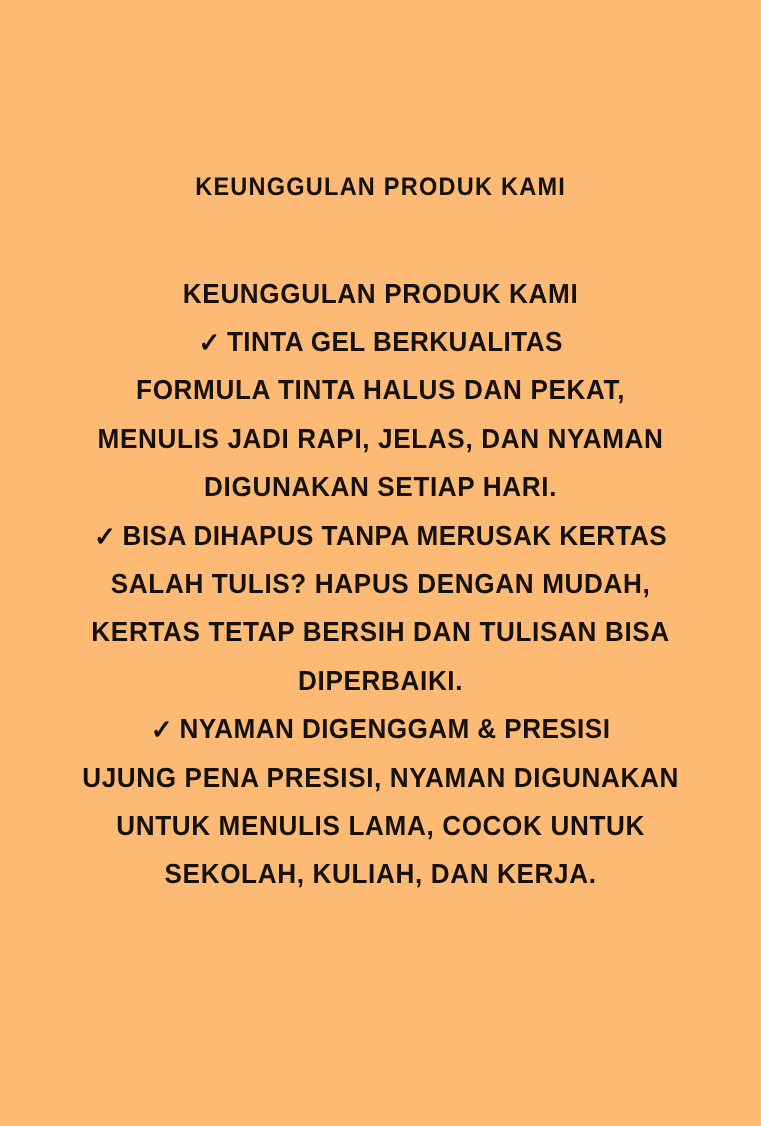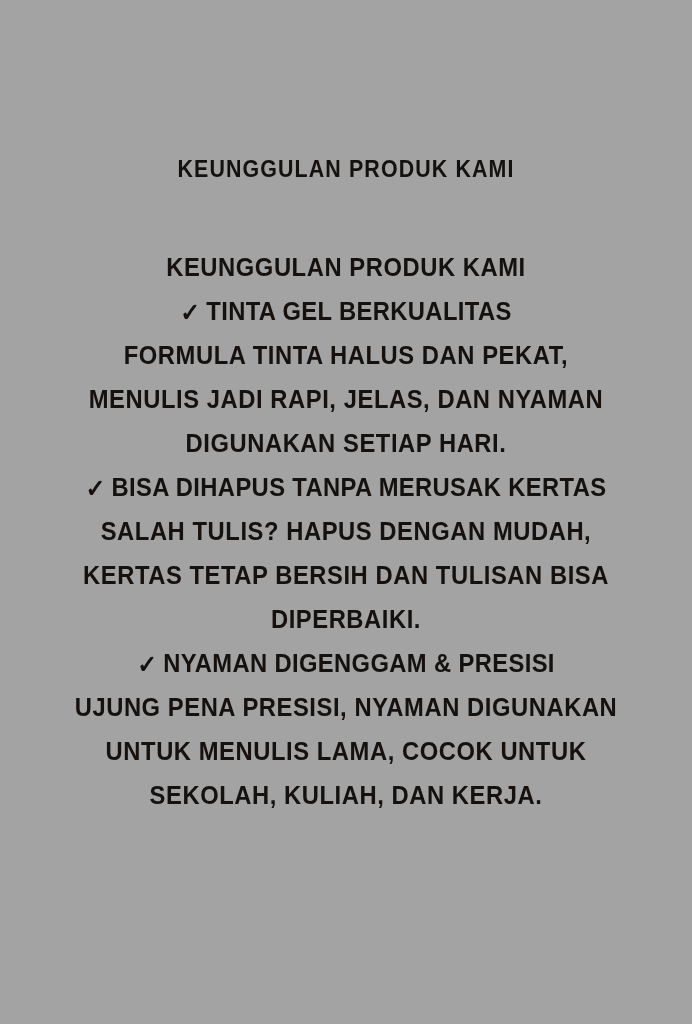--- a/index.html
+++ b/index.html
@@ -10,21 +10,21 @@
     width: 692px;
     height: 1024px;
     background: #fceedd;
     font-family: "Liberation Sans", sans-serif;
     overflow: hidden;
   }
   .page {
     position: relative;
     width: 692px;
     height: 1024px;
-    background: #a3a3a3;
+    background: #fdba74;
     box-sizing: border-box;
   }
   .heading {
     position: absolute;
     top: 156px;
     left: 0;
     width: 692px;
     text-align: center;
     font-size: 23px;
     font-weight: bold;

